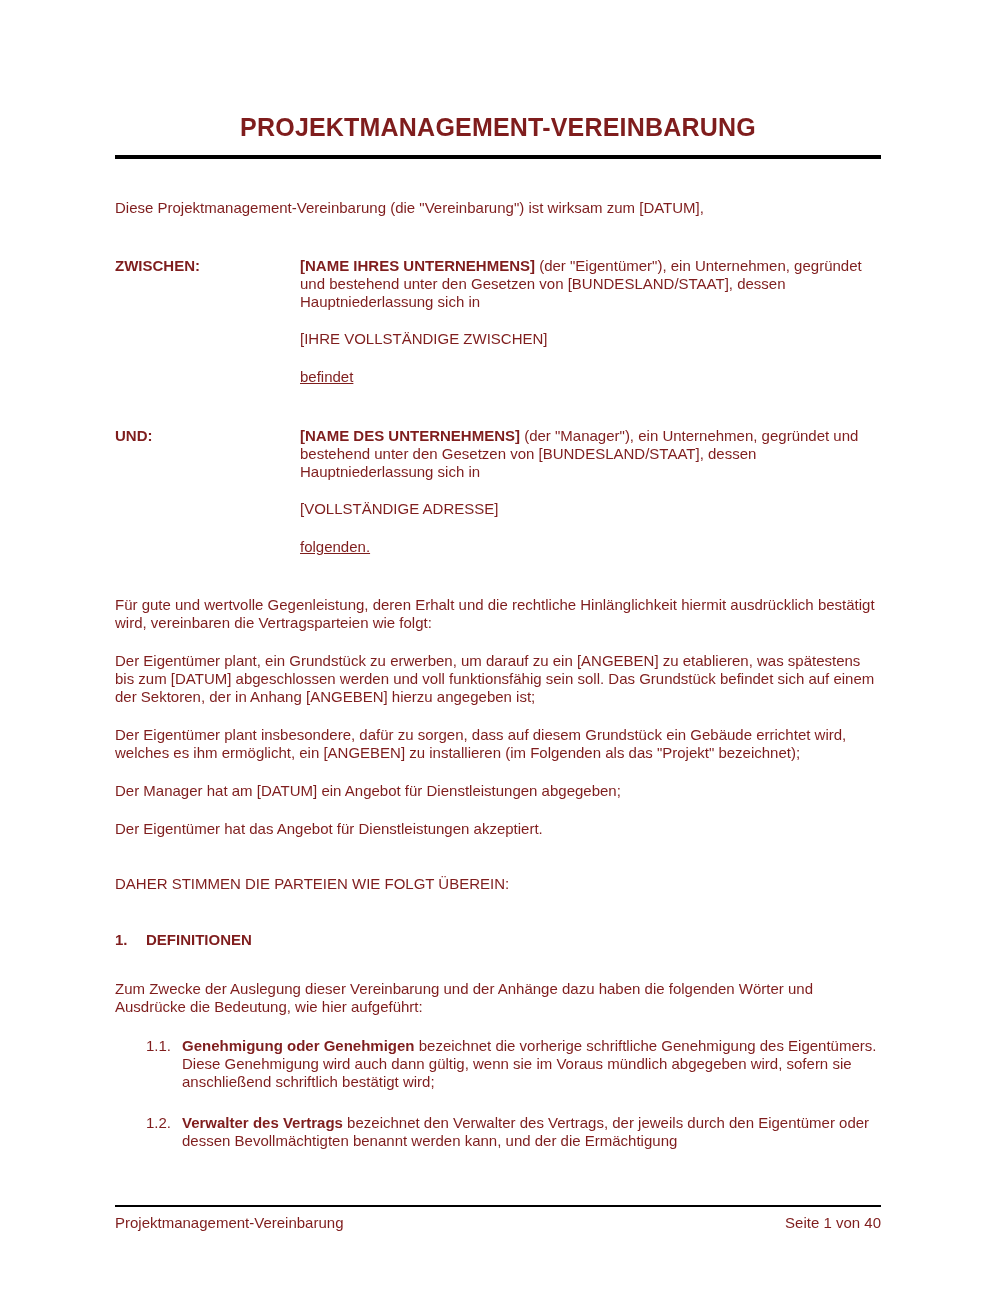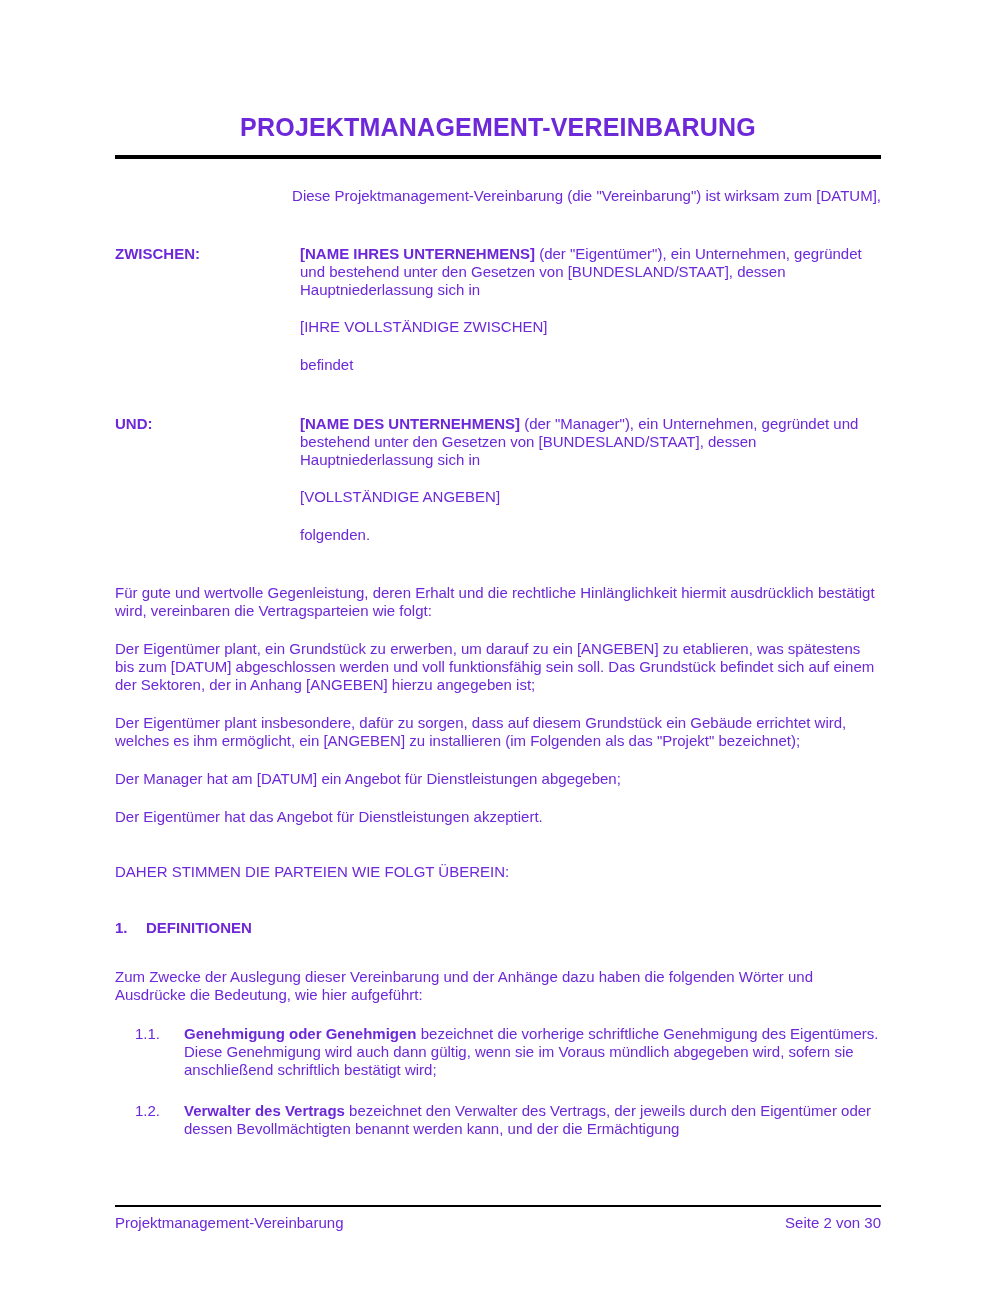--- a/index.html
+++ b/index.html
@@ -1,21 +1,21 @@
 <!DOCTYPE html>
 <html lang="de"><head>
 <meta charset="utf-8">
 <style>
   html, body { margin: 0; padding: 0; background: #fff; }
   .page {
     position: relative;
     width: 1000px;
     height: 1290px;
     background: #ffffff;
-    color: #6d28d9;
+    color: #7f1d1d;
     font-family: "Liberation Sans", "DejaVu Sans", sans-serif;
     font-size: 15px;
     line-height: 18px;
     overflow: hidden;
   }
   .content {
     position: absolute;
     left: 115px;
     top: 0;
     width: 766px;
@@ -28,47 +28,47 @@
     line-height: 30px;
     font-weight: bold;
     text-align: center;
     letter-spacing: 0.2px;
   }
   .title-rule {
     height: 4px;
     background: #000;
     margin-top: 13px;
   }
-  .intro { margin-top: 28px; text-align: right; }
+  .intro { margin-top: 40px; }
 
   .party { display: flex; }
   .party-zwischen { margin-top: 40px; justify-content: center; }
   .party-und { margin-top: 41px; }
   .party-label {
     width: 185px;
     flex-shrink: 0;
     font-weight: bold;
   }
   .party-body { flex: 1; }
   .party-address { margin-top: 19px; }
-  .party-suffix { margin-top: 20px; }
+  .party-suffix { margin-top: 20px; text-decoration: underline; }
 
   .recital-first { margin-top: 40px; }
   .recital { margin-top: 20px; }
   .daher { margin-top: 37px; }
 
   .section-heading {
     margin-top: 38px;
     display: flex;
     font-weight: bold;
   }
   .sec-num { width: 31px; flex-shrink: 0; }
   .section-intro { margin-top: 31px; }
 
-  .def-item { display: flex; margin-left: 20px; gap: 13px; }
+  .def-item { display: flex; margin-left: 31px; }
   .def-item-1 { margin-top: 21px; }
   .def-item-2 { margin-top: 23px; }
   .def-num { width: 36px; flex-shrink: 0; }
   .def-text { flex: 1; }
 
   .footer {
     position: absolute;
     left: 115px;
     top: 1205px;
     width: 766px;
@@ -96,21 +96,21 @@
         <p class="party-desc"><b>[NAME IHRES UNTERNEHMENS]</b><span> (der "Eigentümer"), ein Unternehmen, gegründet und bestehend unter den Gesetzen von [BUNDESLAND/STAAT], dessen Hauptniederlassung sich in</span></p>
         <p class="party-address">[IHRE VOLLSTÄNDIGE ZWISCHEN]</p>
         <p class="party-suffix">befindet</p>
       </div>
     </div>
 
     <div class="party party-und">
       <div class="party-label">UND:</div>
       <div class="party-body">
         <p class="party-desc"><b>[NAME DES UNTERNEHMENS]</b><span> (der "Manager"), ein Unternehmen, gegründet und bestehend unter den Gesetzen von [BUNDESLAND/STAAT], dessen Hauptniederlassung sich in</span></p>
-        <p class="party-address">[VOLLSTÄNDIGE ANGEBEN]</p>
+        <p class="party-address">[VOLLSTÄNDIGE ADRESSE]</p>
         <p class="party-suffix">folgenden.</p>
       </div>
     </div>
 
     <p class="recital-first">Für gute und wertvolle Gegenleistung, deren Erhalt und die rechtliche Hinlänglichkeit hiermit ausdrücklich bestätigt wird, vereinbaren die Vertragsparteien wie folgt:</p>
     <p class="recital">Der Eigentümer plant, ein Grundstück zu erwerben, um darauf zu ein [ANGEBEN] zu etablieren, was spätestens bis zum [DATUM] abgeschlossen werden und voll funktionsfähig sein soll. Das Grundstück befindet sich auf einem der Sektoren, der in Anhang [ANGEBEN] hierzu angegeben ist;</p>
     <p class="recital">Der Eigentümer plant insbesondere, dafür zu sorgen, dass auf diesem Grundstück ein Gebäude errichtet wird, welches es ihm ermöglicht, ein [ANGEBEN] zu installieren (im Folgenden als das "Projekt" bezeichnet);</p>
     <p class="recital">Der Manager hat am [DATUM] ein Angebot für Dienstleistungen abgegeben;</p>
     <p class="recital">Der Eigentümer hat das Angebot für Dienstleistungen akzeptiert.</p>
 
@@ -130,15 +130,15 @@
 
     <div class="def-item def-item-2">
       <span class="def-num">1.2.</span>
       <p class="def-text"><b>Verwalter des Vertrags</b><span> bezeichnet den Verwalter des Vertrags, der jeweils durch den Eigentümer oder dessen Bevollmächtigten benannt werden kann, und der die Ermächtigung</span></p>
     </div>
 
   </div>
 
   <div class="footer">
     <span class="footer-left">Projektmanagement-Vereinbarung</span>
-    <span class="footer-right">Seite 2 von 30</span>
+    <span class="footer-right">Seite 1 von 40</span>
   </div>
 </div>
 
 </body></html>

